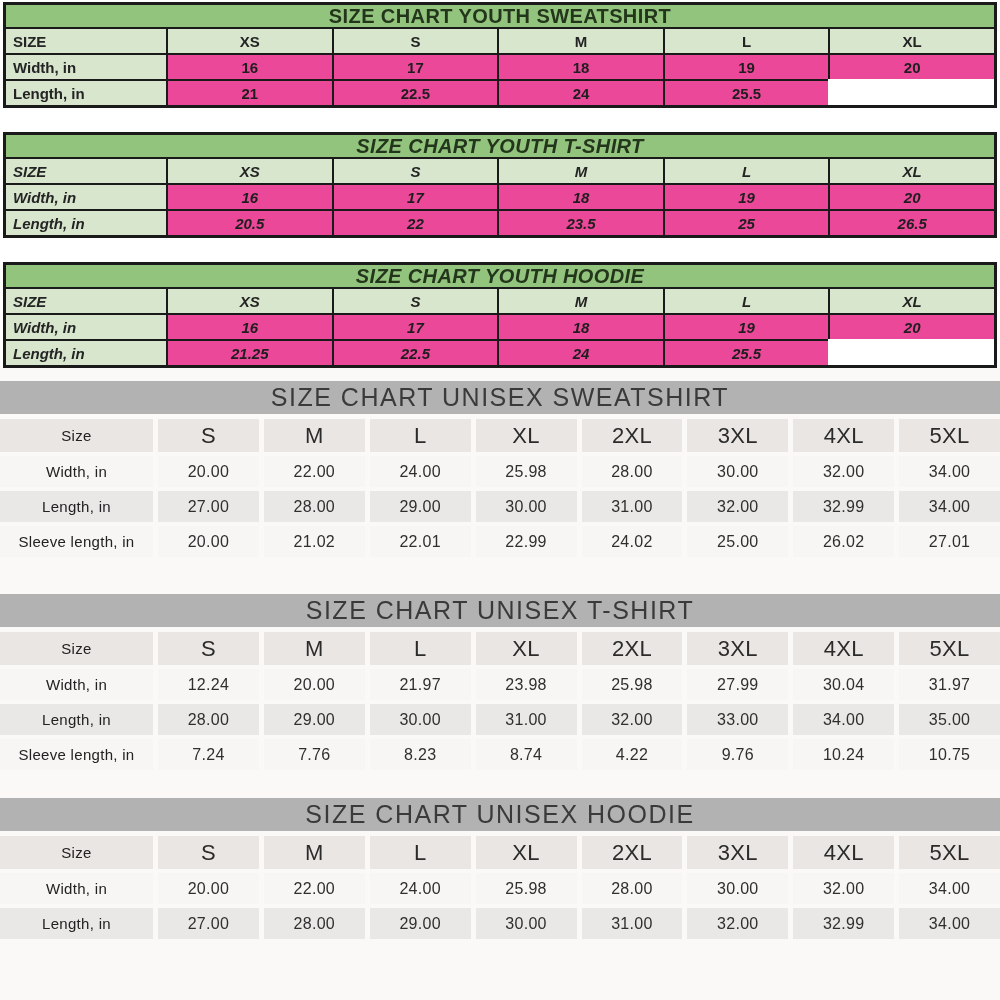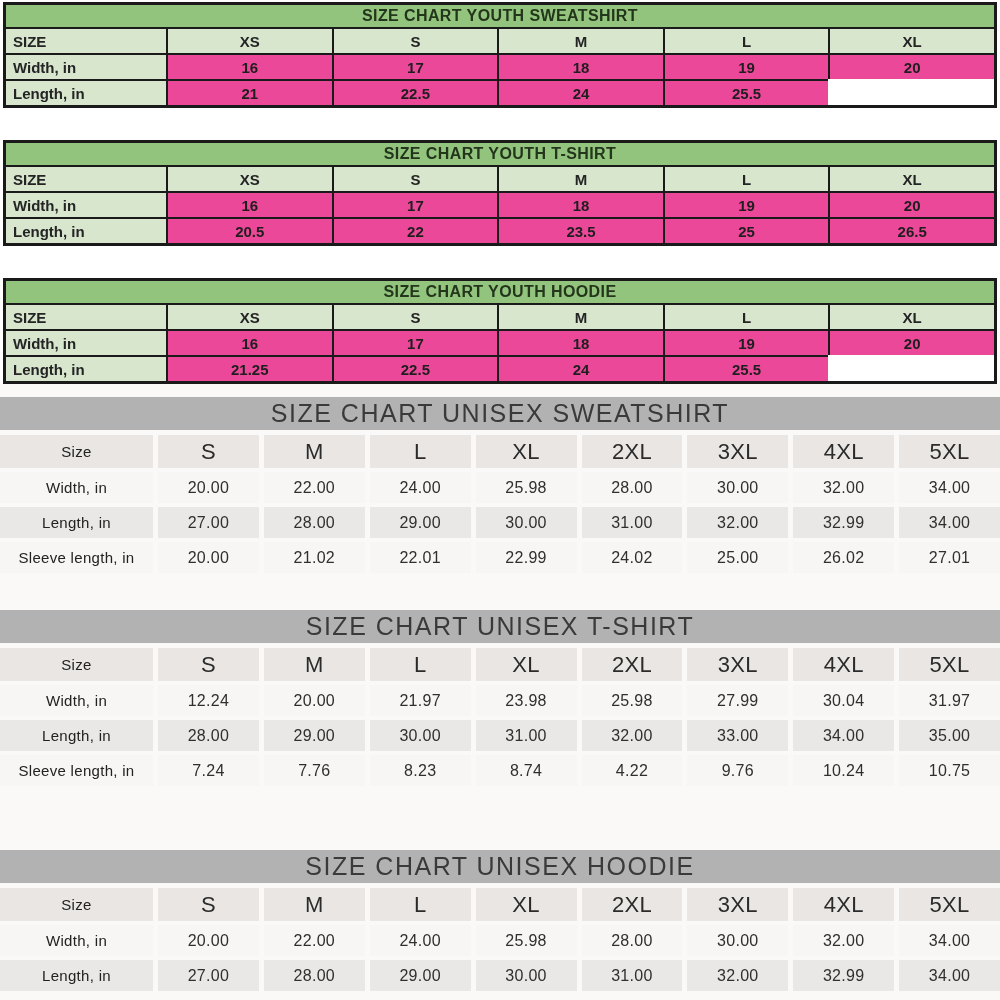--- a/index.html
+++ b/index.html
@@ -10,27 +10,27 @@
     -webkit-font-smoothing: antialiased;
   }
 
   
   .youth-section { padding-top: 2px; }
   .y-table {
     margin: 0 3px;
     border: 3px solid var(--youth-border, #1a1a1a);
     background: #fff;
   }
-  .y-table + .y-table { margin-top: 32px; }
+  .y-table + .y-table { margin-top: 24px; font-style: italic; }
   .y-title {
     height: 22px;
     background: var(--youth-title-bg, #93c47d);
     border-bottom: 2px solid var(--youth-border, #1a1a1a);
     display: flex; align-items: center; justify-content: center;
-    font-size: 16px; font-weight: bold; letter-spacing: .4px;
+    font-size: 20px; font-weight: bold; letter-spacing: .4px;
     color: var(--youth-title-text, #23361c);
   }
   .y-grid { display: grid; grid-template-columns: 160px repeat(5, 1fr); }
   .y-cell {
     height: 24px; display: flex; align-items: center; justify-content: center;
     font-size: 15px; font-weight: bold; color: #1e1e1e;
     background: #ec4899;
     border-left: 2px solid var(--youth-border, #1a1a1a);
     border-top: 2px solid var(--youth-border, #1a1a1a);
   }
@@ -67,21 +67,21 @@
     background: var(--unisex-header-bg, #e9e6e3);
     font-size: 22px; color: #2b2b2b;
   }
   .u-hdr.u-first { font-size: 15px; }
   .u-first { font-size: 15px; color: #222; }
   .u-val { font-size: 16px; }
   .r-light { background: var(--unisex-row-light, #f7f6f4); }
   .r-dark  { background: var(--unisex-row-dark, #eae8e6); }
 
   .gap-60 { margin-top: 37px; }
-  .gap-64 { margin-top: 64px; }
+  .gap-64 { margin-top: 28px; }
 </style>
 </head>
 <body>
 
 <div>
 
   <div class="youth-section">
     <div class="y-table">
       <div class="y-title">SIZE CHART YOUTH SWEATSHIRT</div>
       <div class="y-grid">

